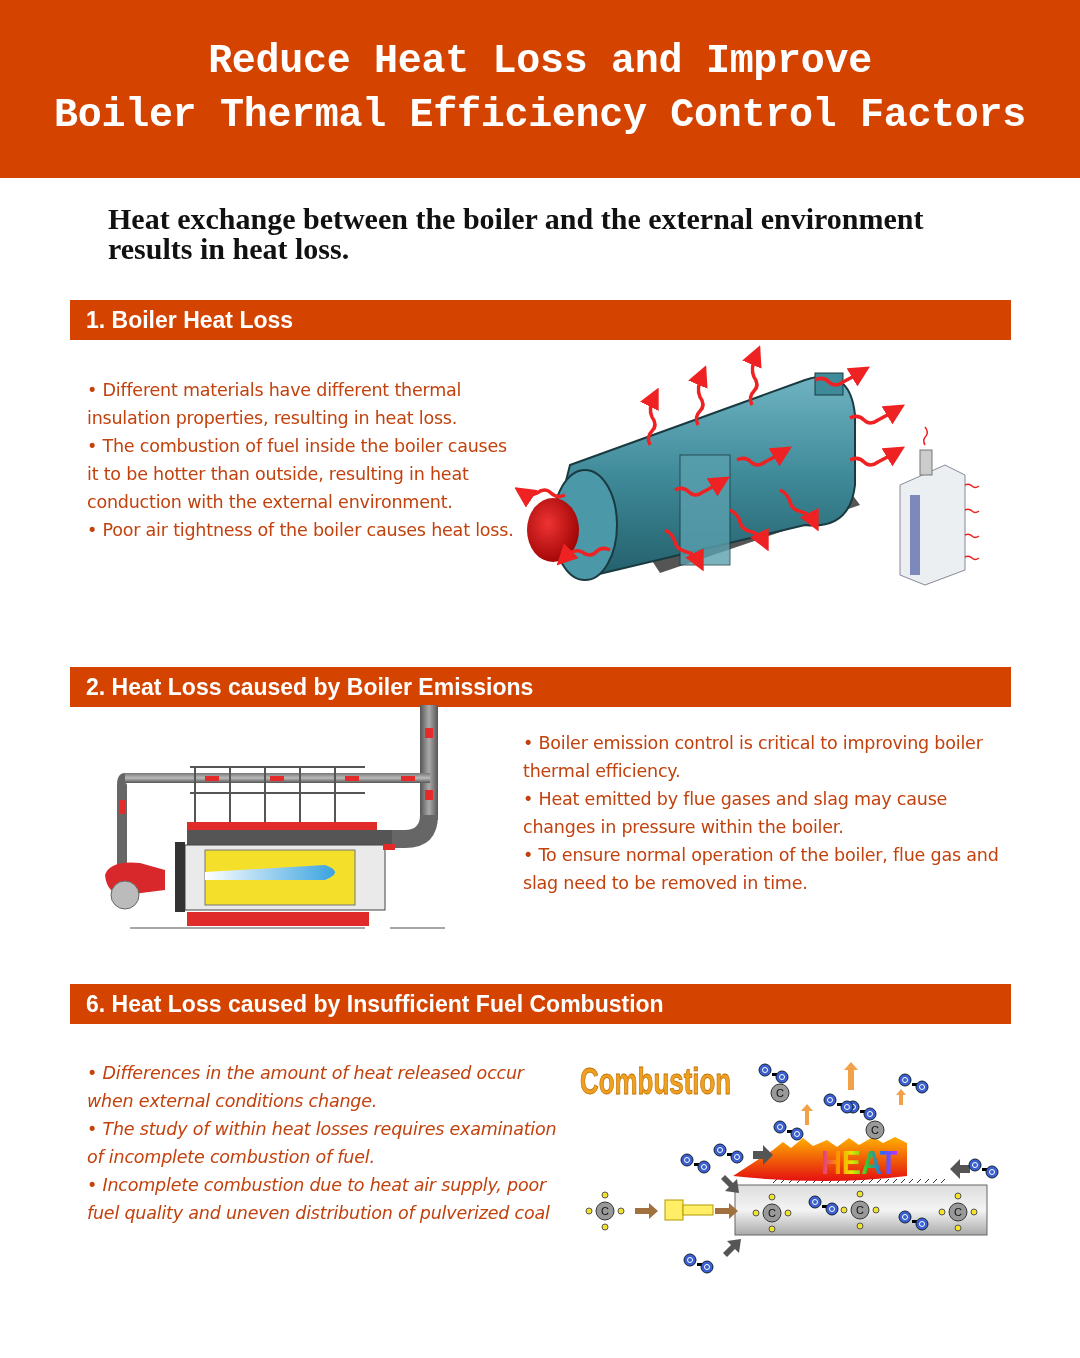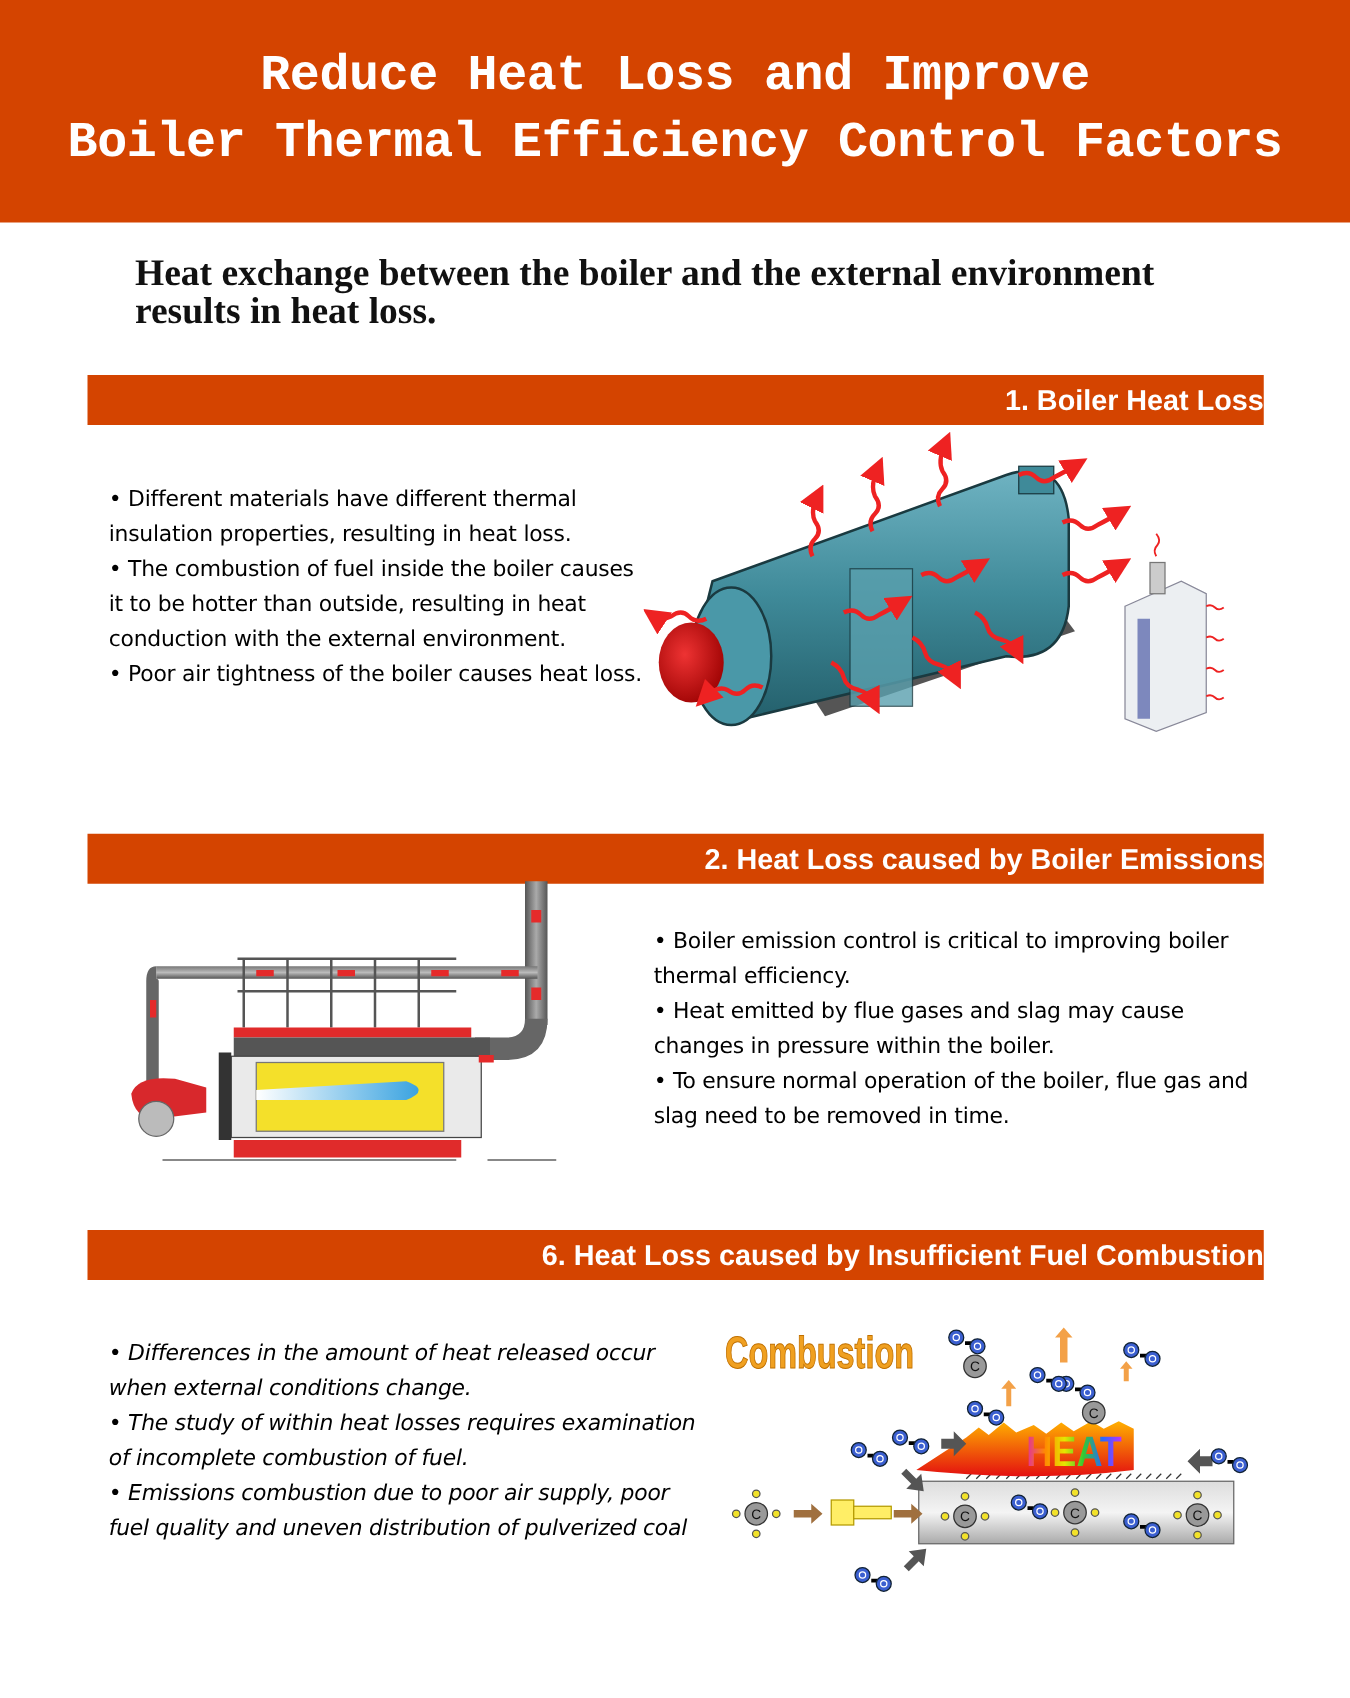--- a/index.html
+++ b/index.html
@@ -19,26 +19,26 @@
   .intro {
     position: absolute; left: 79px; top: 204px; width: 820px;
     font-family: Liberation Serif, serif; font-weight: bold;
     font-size: 30px; line-height: 30px; color: #111; margin-left: 29px;
   }
 
   .section-bar {
     position: absolute; left: 70px; width: 941px; height: 40px;
     background: #d44400; color: #fff;
     font-family: "Liberation Sans", sans-serif; font-weight: bold;
-    font-size: 23px; line-height: 40px; padding-left: 26px; text-align: right;
+    font-size: 23px; line-height: 40px; padding-left: 16px;
   }
 
   .bullets {
-    position: absolute; font-size: 17.5px; line-height: 28px; color: #000000;
-    font-family: "DejaVu Sans", sans-serif; letter-spacing: -0.2px; margin-top: 10px;
+    position: absolute; font-size: 17.5px; line-height: 28px; color: #c2410c;
+    font-family: "DejaVu Sans", sans-serif; letter-spacing: -0.2px;
   }
   .bullets p { margin: 0; }
 
   .fig { position: absolute; }
   .fig svg { display: block; }
 </style>
 </head>
 <body>
 
 <div class="hero">
@@ -179,21 +179,21 @@
   <p>• Boiler emission control is critical to improving boiler thermal efficiency.</p>
   <p>• Heat emitted by flue gases and slag may cause changes in pressure within the boiler.</p>
   <p>• To ensure normal operation of the boiler, flue gas and slag need to be removed in time.</p>
 </div>
 
 <div class="section-bar" style="top:984px;">6. Heat Loss caused by Insufficient Fuel Combustion</div>
 
 <div class="bullets" style="left:87px; top:1059px; width:470px;font-style:italic;">
   <p>• Differences in the amount of heat released occur when external conditions change.</p>
   <p>• The study of within heat losses requires examination of incomplete combustion of fuel.</p>
-  <p>• Emissions combustion due to poor air supply, poor fuel quality and uneven distribution of pulverized coal</p>
+  <p>• Incomplete combustion due to heat air supply, poor fuel quality and uneven distribution of pulverized coal</p>
 </div>
 
 <div class="fig" style="left:575px; top:1055px; width:440px; height:225px;">
   <svg width="440" height="225" viewBox="0 0 440 225" style="position:absolute;left:0;top:0;">
     <defs>
       <linearGradient id="heatg" x1="0" y1="0" x2="0" y2="1">
         <stop offset="0" stop-color="#ffb000"></stop>
           <stop offset="1" stop-color="#e41010"></stop>
       </linearGradient>
       <linearGradient id="tubeg" x1="0" y1="0" x2="0" y2="1">

